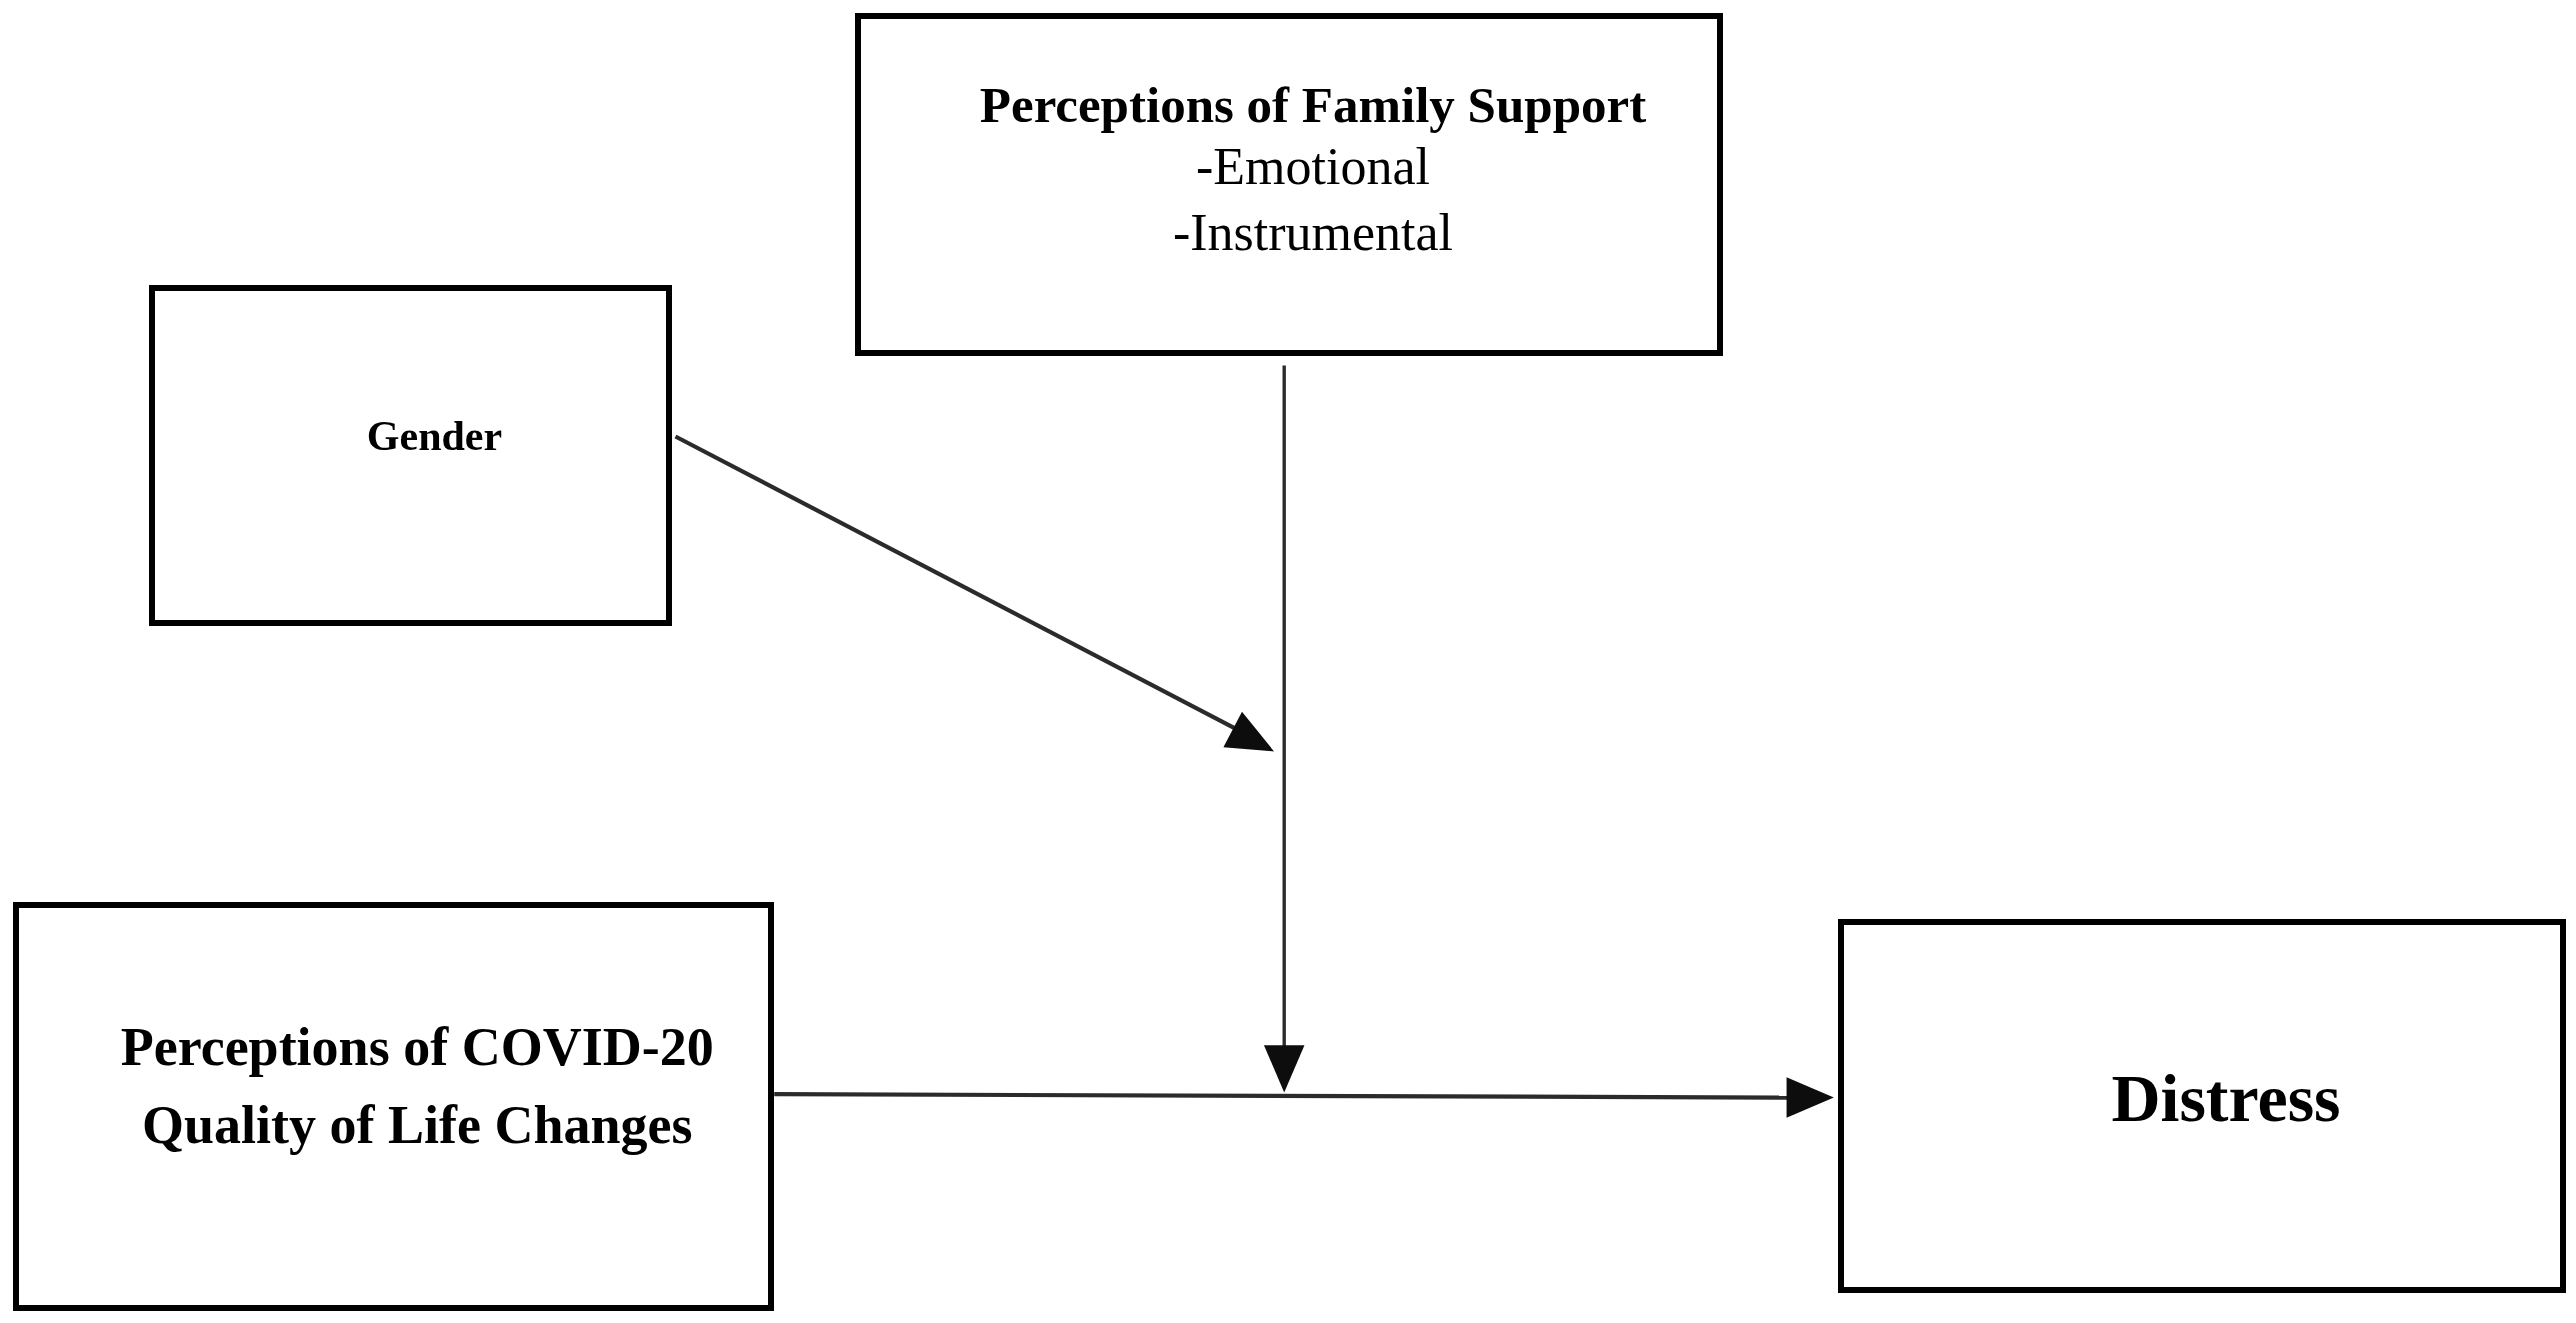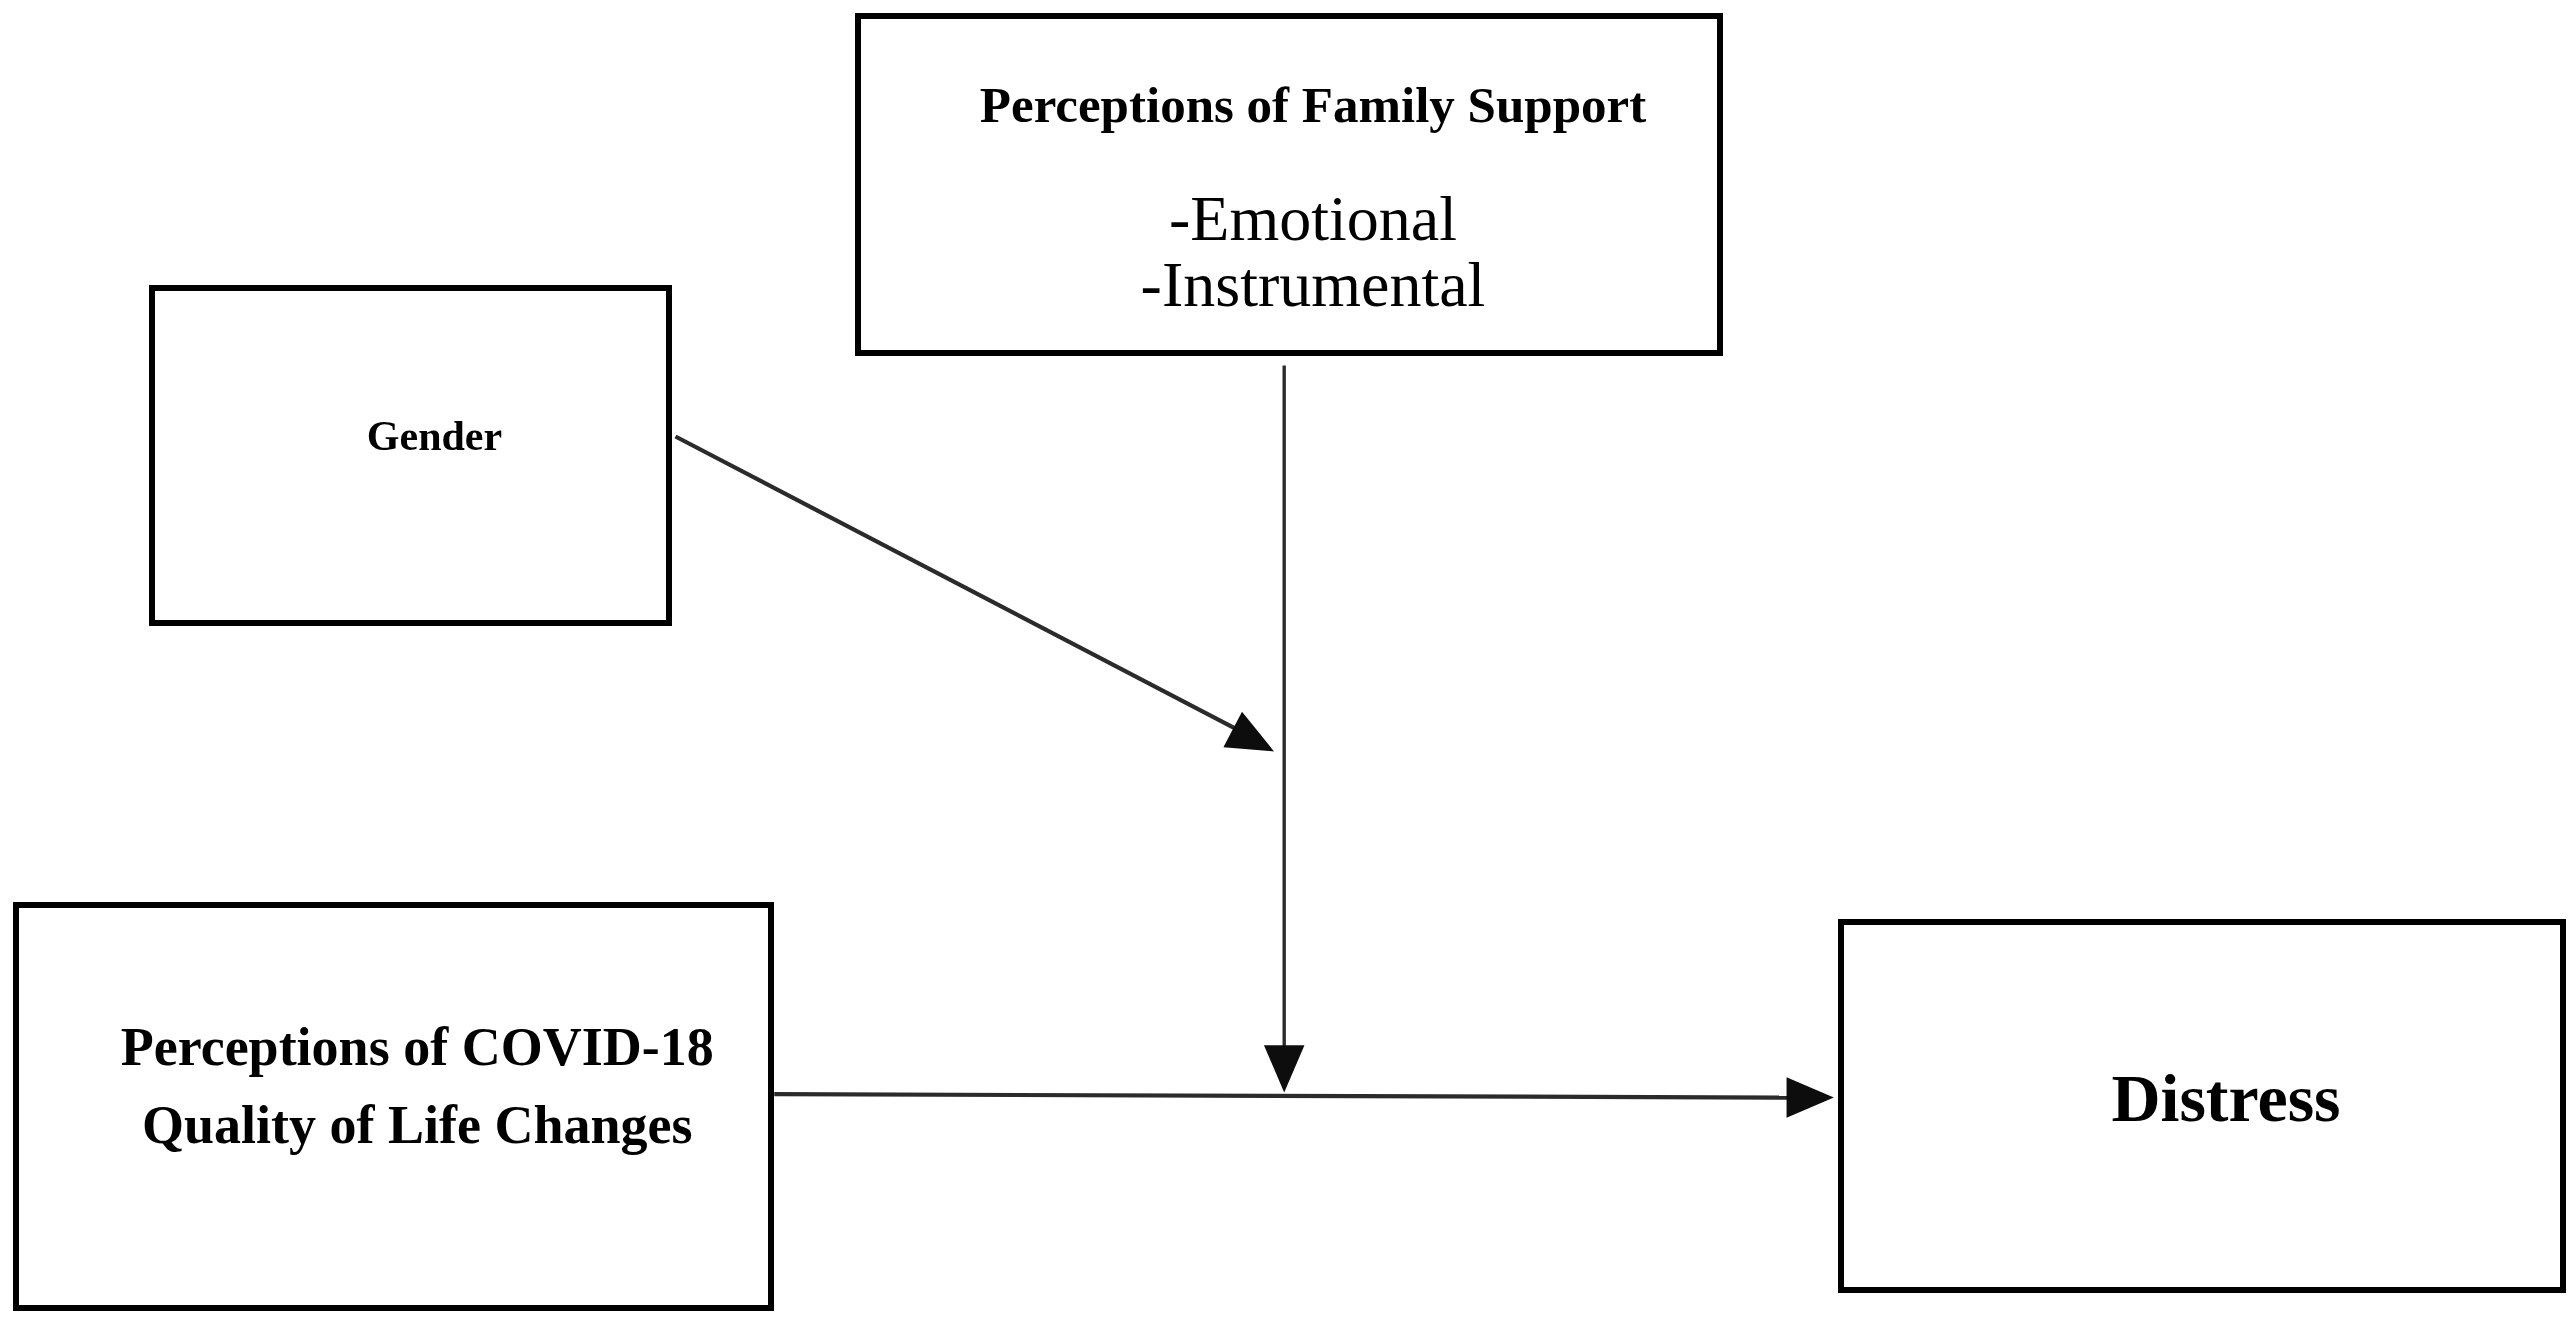--- a/index.html
+++ b/index.html
@@ -35,22 +35,21 @@
     justify-content: flex-start;
     padding-top: 57px;
   }
   .fs-title {
     font-size: 51px;
     font-weight: bold;
     line-height: 58px;
     white-space: nowrap;
   }
   .fs-items {
-    margin-top: 52px;
-    font-size: 64px;
+    font-size: 52px;
     font-weight: normal;
     line-height: 66px;
   }
   
   #node-gender {
     left: 149px; top: 285px;
     width: 523px; height: 341px;
   }
   .gender-label {
     font-size: 42px;
@@ -113,21 +112,21 @@
       <div>-Instrumental</div>
     </div>
   </div>
 
   <div class="node" id="node-gender">
     <div class="gender-label">Gender</div>
   </div>
 
   <div class="node" id="node-covid">
     <div class="covid-label">
-      <div>Perceptions of COVID-18</div>
+      <div>Perceptions of COVID-20</div>
       <div>Quality of Life Changes</div>
     </div>
   </div>
 
   <div class="node" id="node-distress">
     <div class="distress-label">Distress</div>
   </div>
 
 </div>
 

